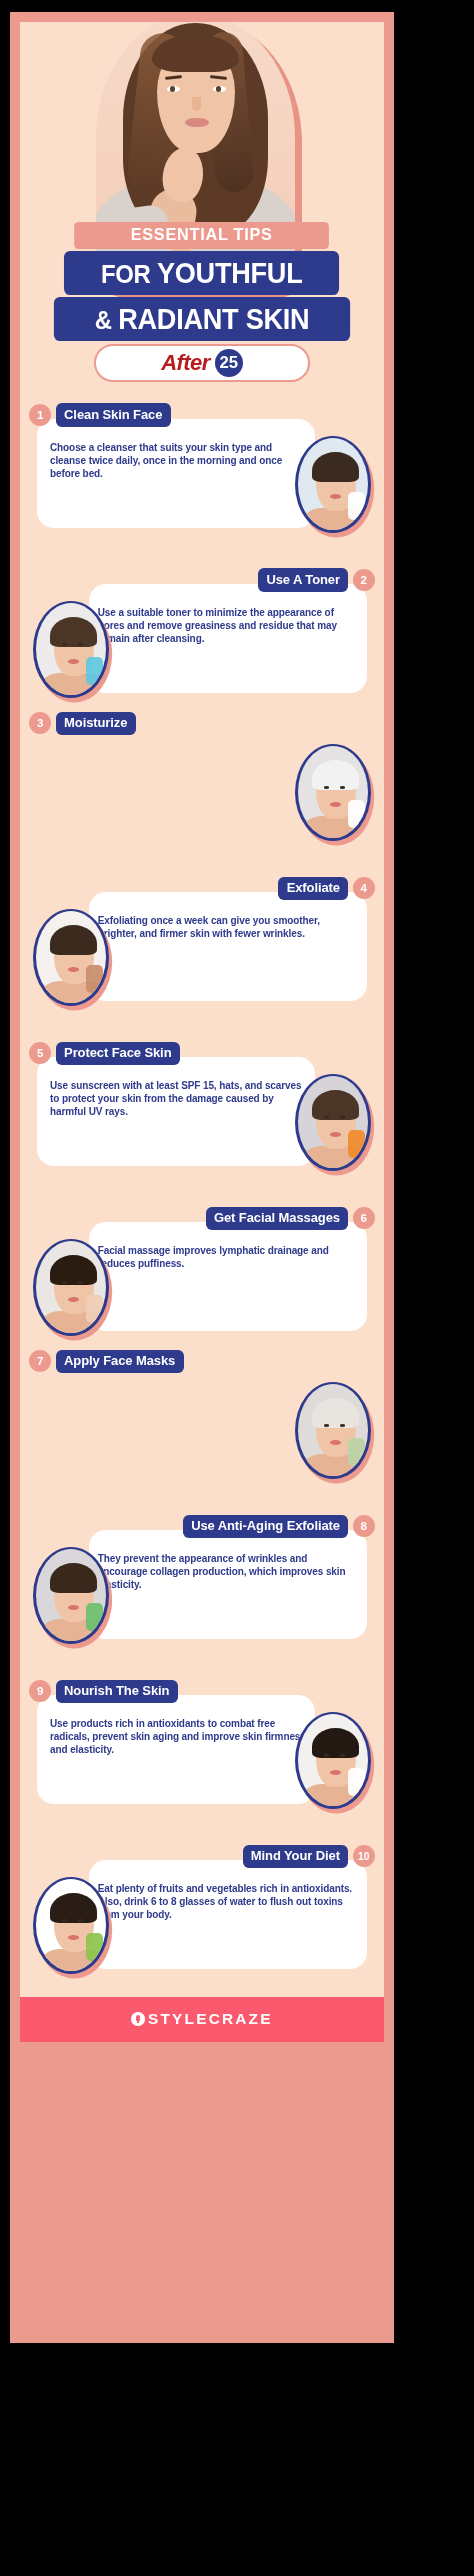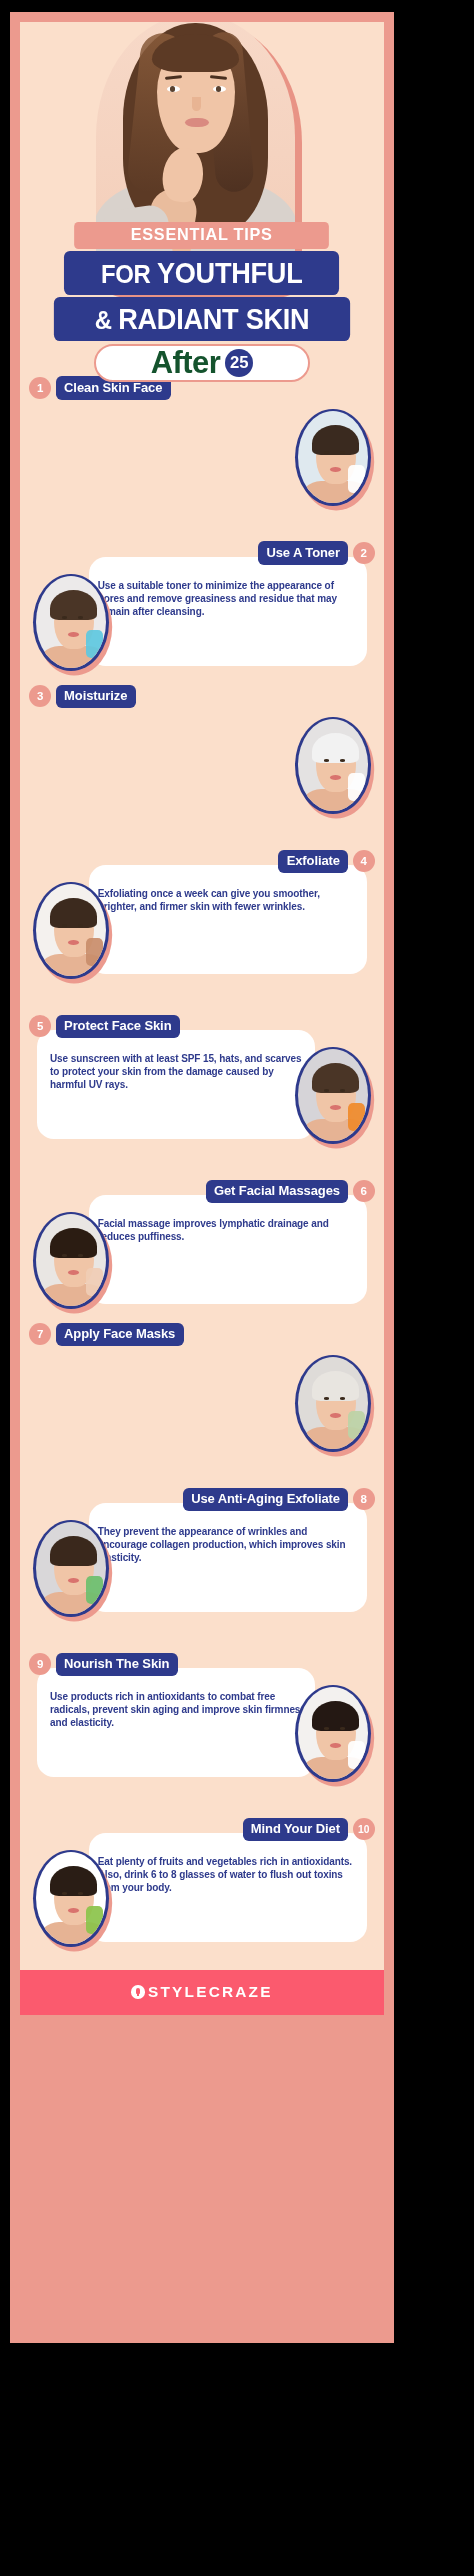--- a/index.html
+++ b/index.html
@@ -83,21 +83,21 @@
     transform:scaleX(.92); letter-spacing:-0.3px;
   }
   .t-line .big { font-size:29.5px; }
   .t-line.l1 { margin:0 14px 2.6px; }
   .t-line.l2 { margin:0 2.6px 2.6px; }
   .t-after {
     position:relative; display:flex; align-items:center; justify-content:center;
     background:#fff; border:2.6px solid #EC9A8E; border-radius:22px;
     margin:0 56px; height:38px; gap:5.1px;
   }
-  .t-after .word { color:#14532d; font-size:31px; font-weight:bold; 
+  .t-after .word { color:#b91c1c; font-size:22px; font-weight:bold; font-style:italic;
     letter-spacing:-0.6px; }
   .t-after .circ { width:28px; height:28px; border-radius:50%; background:#2E3A8C;
     color:#fff; font-size:16.7px; font-weight:bold; display:flex;
     align-items:center; justify-content:center; }
 
   
   .tips { padding:3.8px 6.4px 0; }
   .tip { position:relative; margin-bottom:5.1px; min-height:138px; }
 
   .card { position:relative; background:#fff; border-radius:16.7px;
@@ -217,20 +217,23 @@
                 <div class="eye r"></div>
                 <div class="mouth"></div>
                 <div style="position:absolute;right:3.8px;bottom:10.3px;width:16.7px;height:28px;background:#ffffff;border-radius:5.1px;opacity:.92"></div>
               </div>
             </div>
           </div>
           <div class="hdr">
             <span class="num">1</span>
             <span class="pill">Clean Skin Face</span>
           </div>
+          <div class="card">
+            <p class="desc">Choose a cleanser that suits your skin type and cleanse twice daily, once in the morning and once before bed.</p>
+          </div>
         </div>
         <div class="tip right">
           <div class="photo">
             <div class="ring-coral"></div>
             <div class="ring-navy"></div>
             <div class="pinner">
               <div class="sc">
                 <div class="bg" style="background:#eceaea"></div>
                 <div class="shoulder"></div>
                 <div class="neck"></div>

